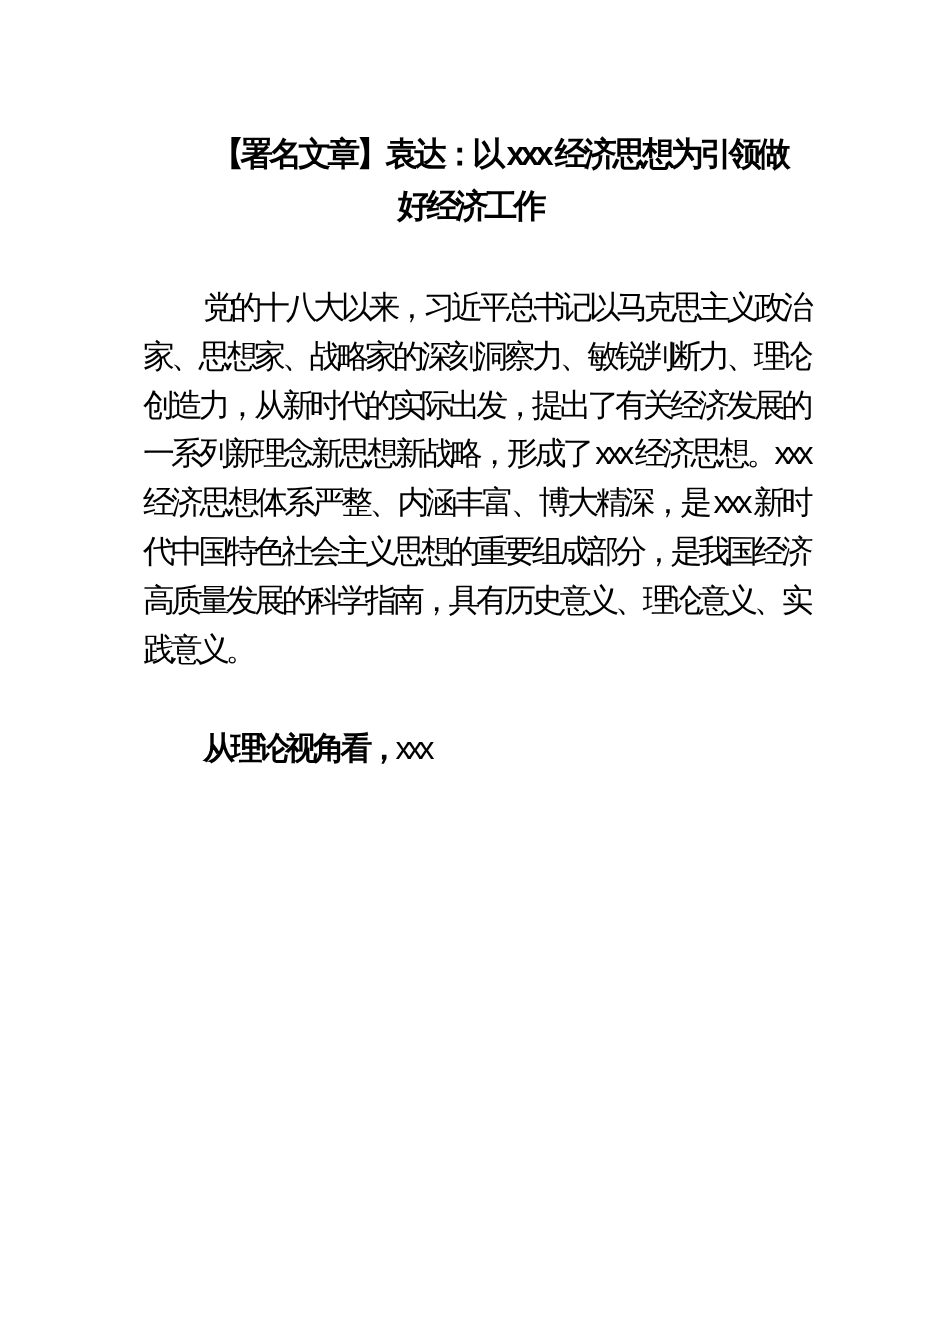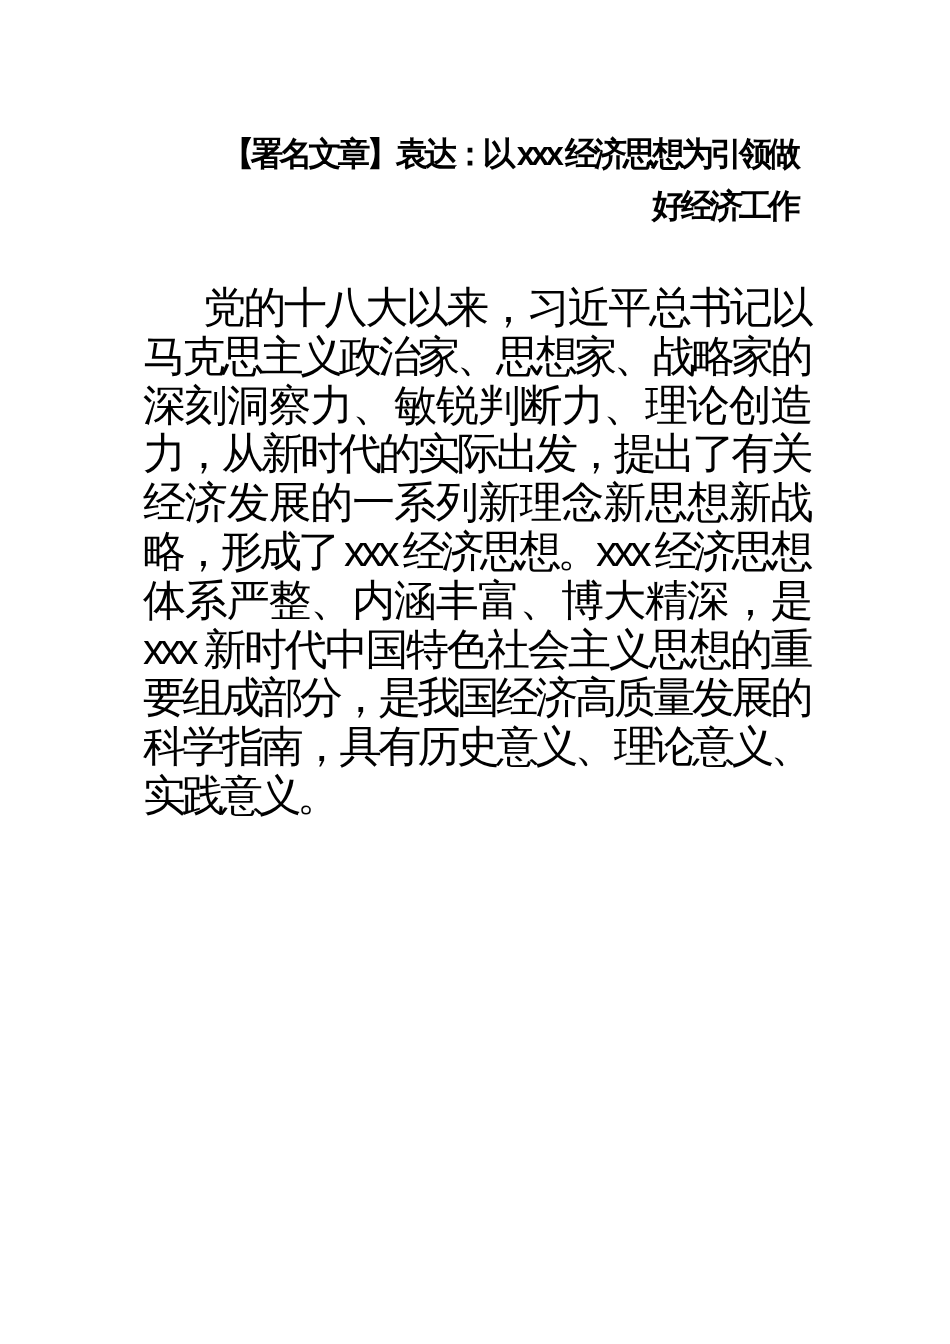--- a/index.html
+++ b/index.html
@@ -22,41 +22,42 @@
     top: 0;
     width: 666px;
   }
   .title {
     margin: 128px 12px 0 0;
     padding: 0;
     font-size: 33px;
     font-weight: 700;
     line-height: 52px;
     letter-spacing: -4px;
-    text-align: right;
+    text-align: center;
     text-indent: 58px; 
     color: #000000;
   }
   .body-para {
     margin: 51px 0 0 0;
     padding: 0;
-    font-size: 43px;
+    font-size: 32px;
     line-height: 48.8px;
     letter-spacing: -4.5px;
     text-align: justify;
     text-indent: 60px; 
     color: #000000;
   }
   .body-para .lead {
     font-weight: 700;
   }
 </style>
 </head>
 <body style="background: rgb(255, 255, 255);">
 
 <div class="page" style="background: rgb(255, 255, 255); color: rgb(0, 0, 0);">
   <div class="doc">
     <h1 class="title">【署名文章】袁达：以 xxx 经济思想为引领做好经济工作</h1>
     <div id="doc-body">
         <p class="body-para"><span>党的十八大以来，习近平总书记以马克思主义政治家、思想家、战略家的深刻洞察力、敏锐判断力、理论创造力，从新时代的实际出发，提出了有关经济发展的一系列新理念新思想新战略，形成了 xxx 经济思想。xxx 经济思想体系严整、内涵丰富、博大精深，是 xxx 新时代中国特色社会主义思想的重要组成部分，是我国经济高质量发展的科学指南，具有历史意义、理论意义、实践意义。</span></p>
+        <p class="body-para"><strong class="lead">从理论视角看，</strong><span>xxx</span></p>
       </div>
   </div>
 </div>
 
 </body></html>

